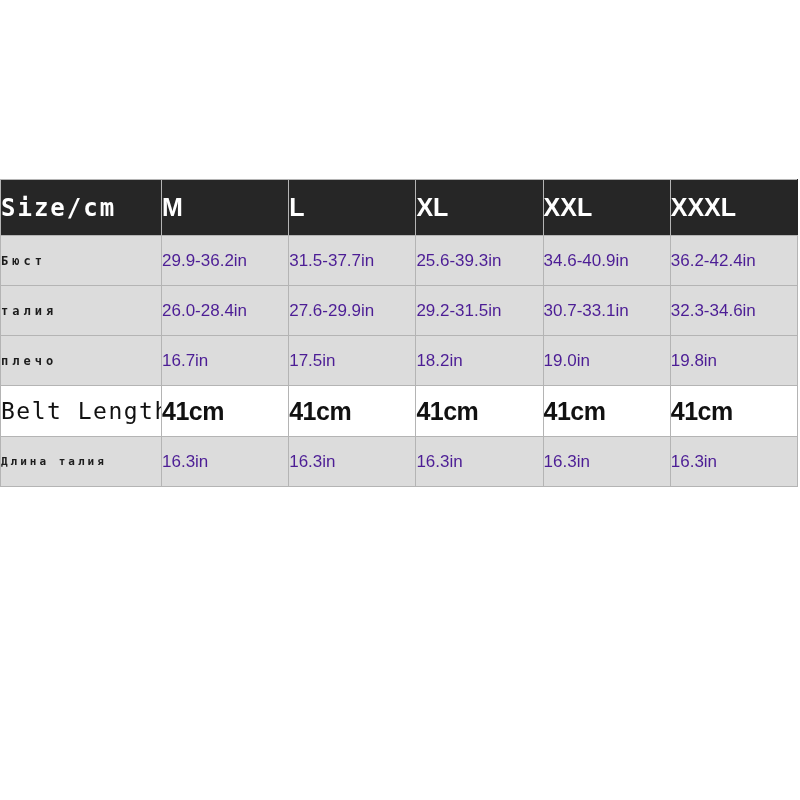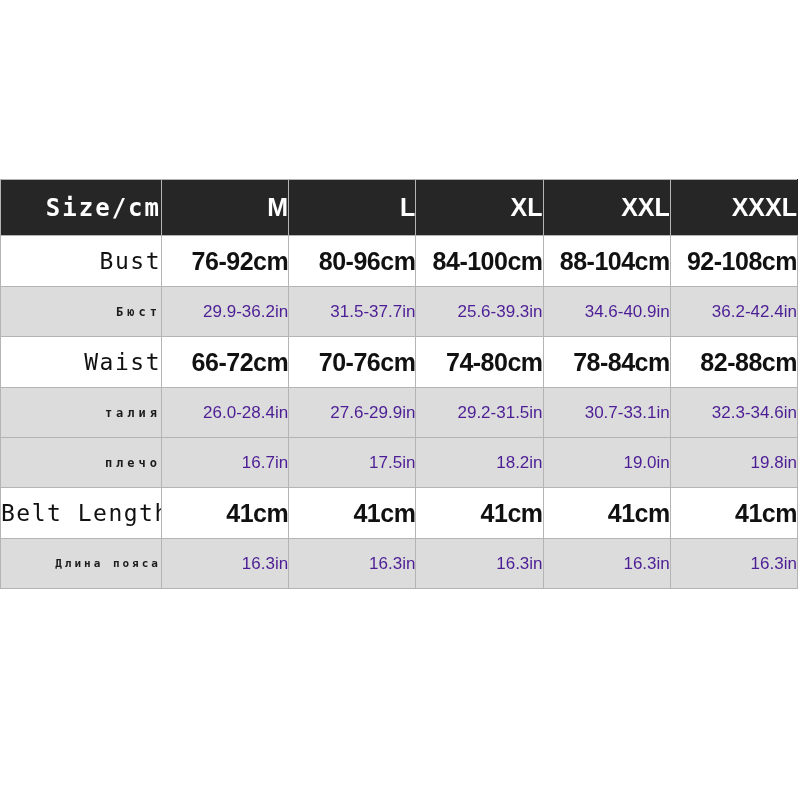--- a/index.html
+++ b/index.html
@@ -27,21 +27,21 @@
     border-collapse: collapse;
     table-layout: fixed;
   }
 
   .size-table col.label-col { width: 161px; }
   .size-table col.size-col  { width: 127.2px; }
 
   .size-table th,
   .size-table td {
     border: 1px solid #b4b4b4;
-    text-align: right;
+    text-align: left;
     vertical-align: middle;
     padding: 0;
     overflow: hidden;
     white-space: nowrap;
   }
 
   
   thead tr { height: 56px; }
 
   thead th {
@@ -130,46 +130,30 @@
         <th class="size-head">M</th>
         <th class="size-head">L</th>
         <th class="size-head">XL</th>
         <th class="size-head">XXL</th>
         <th class="size-head">XXXL</th>
       </tr>
     </thead>
 
     <tbody>
 
-      <tr class="cm-row">
-        <td class="row-label">Bust</td>
-        <td class="value">76-92cm</td>
-        <td class="value">80-96cm</td>
-        <td class="value">84-100cm</td>
-        <td class="value">88-104cm</td>
-        <td class="value">92-108cm</td>
-      </tr>
 
       <tr class="in-row">
         <td class="row-label">Бюст</td>
         <td class="value">29.9-36.2in</td>
         <td class="value">31.5-37.7in</td>
         <td class="value">25.6-39.3in</td>
         <td class="value">34.6-40.9in</td>
         <td class="value">36.2-42.4in</td>
       </tr>
 
-      <tr class="cm-row">
-        <td class="row-label">Waist</td>
-        <td class="value">66-72cm</td>
-        <td class="value">70-76cm</td>
-        <td class="value">74-80cm</td>
-        <td class="value">78-84cm</td>
-        <td class="value">82-88cm</td>
-      </tr>
 
       <tr class="in-row">
         <td class="row-label">талия</td>
         <td class="value">26.0-28.4in</td>
         <td class="value">27.6-29.9in</td>
         <td class="value">29.2-31.5in</td>
         <td class="value">30.7-33.1in</td>
         <td class="value">32.3-34.6in</td>
       </tr>
 
@@ -186,21 +170,21 @@
       <tr class="cm-row">
         <td class="row-label">Belt Length</td>
         <td class="value">41cm</td>
         <td class="value">41cm</td>
         <td class="value">41cm</td>
         <td class="value">41cm</td>
         <td class="value">41cm</td>
       </tr>
 
       <tr class="in-row">
-        <td class="row-label long-label">Длина пояса</td>
+        <td class="row-label long-label">Длина талия</td>
         <td class="value">16.3in</td>
         <td class="value">16.3in</td>
         <td class="value">16.3in</td>
         <td class="value">16.3in</td>
         <td class="value">16.3in</td>
       </tr>
 
     </tbody>
   </table>
 

